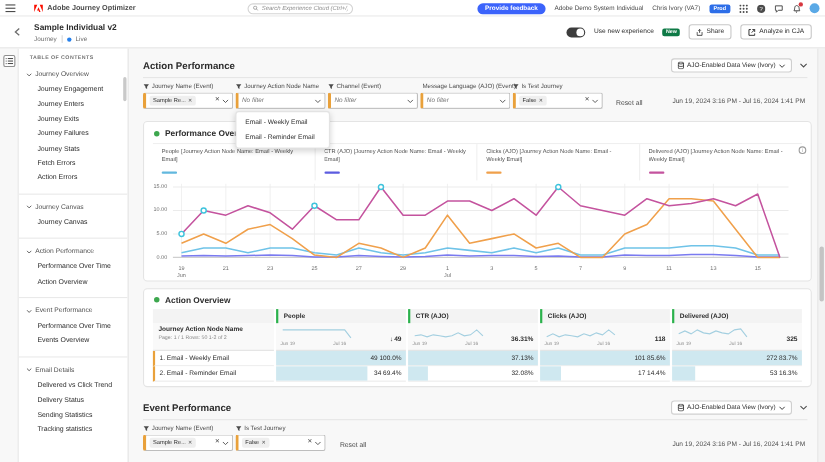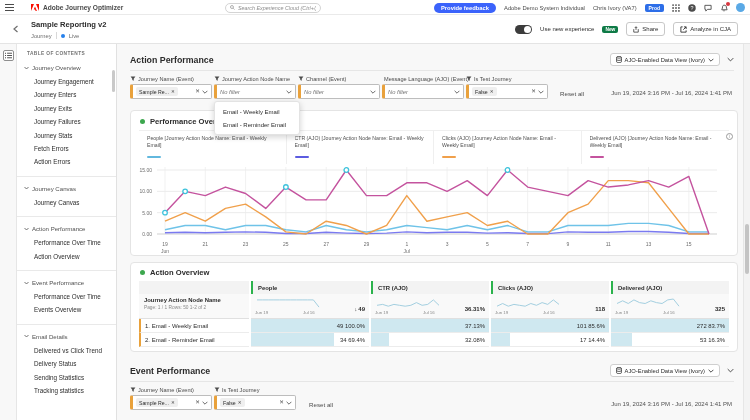--- a/index.html
+++ b/index.html
@@ -169,21 +169,21 @@
       <span class="bell-badge"></span>
     </span>
     <span class="avatar"></span>
   </div>
 </div>
 
 <div class="titlebar">
   <svg class="back-btn" viewBox="0 0 8 8">
       <path fill="none" stroke="#6e6e6e" stroke-width="1.2" d="M5.5 1L2 4l3.5 3"></path>
     </svg>
-  <div class="rep-title">Sample Reporting v2</div>
+  <div class="rep-title">Sample Individual v2</div>
   <div class="rep-sub">
     <span>Journey</span>
     <span class="sep"></span>
     <span class="live-dot"></span>
     <span>Live</span>
   </div>
   <div class="titlebar-right">
     <span class="toggle">
         <span class="knob"></span>
       </span>

